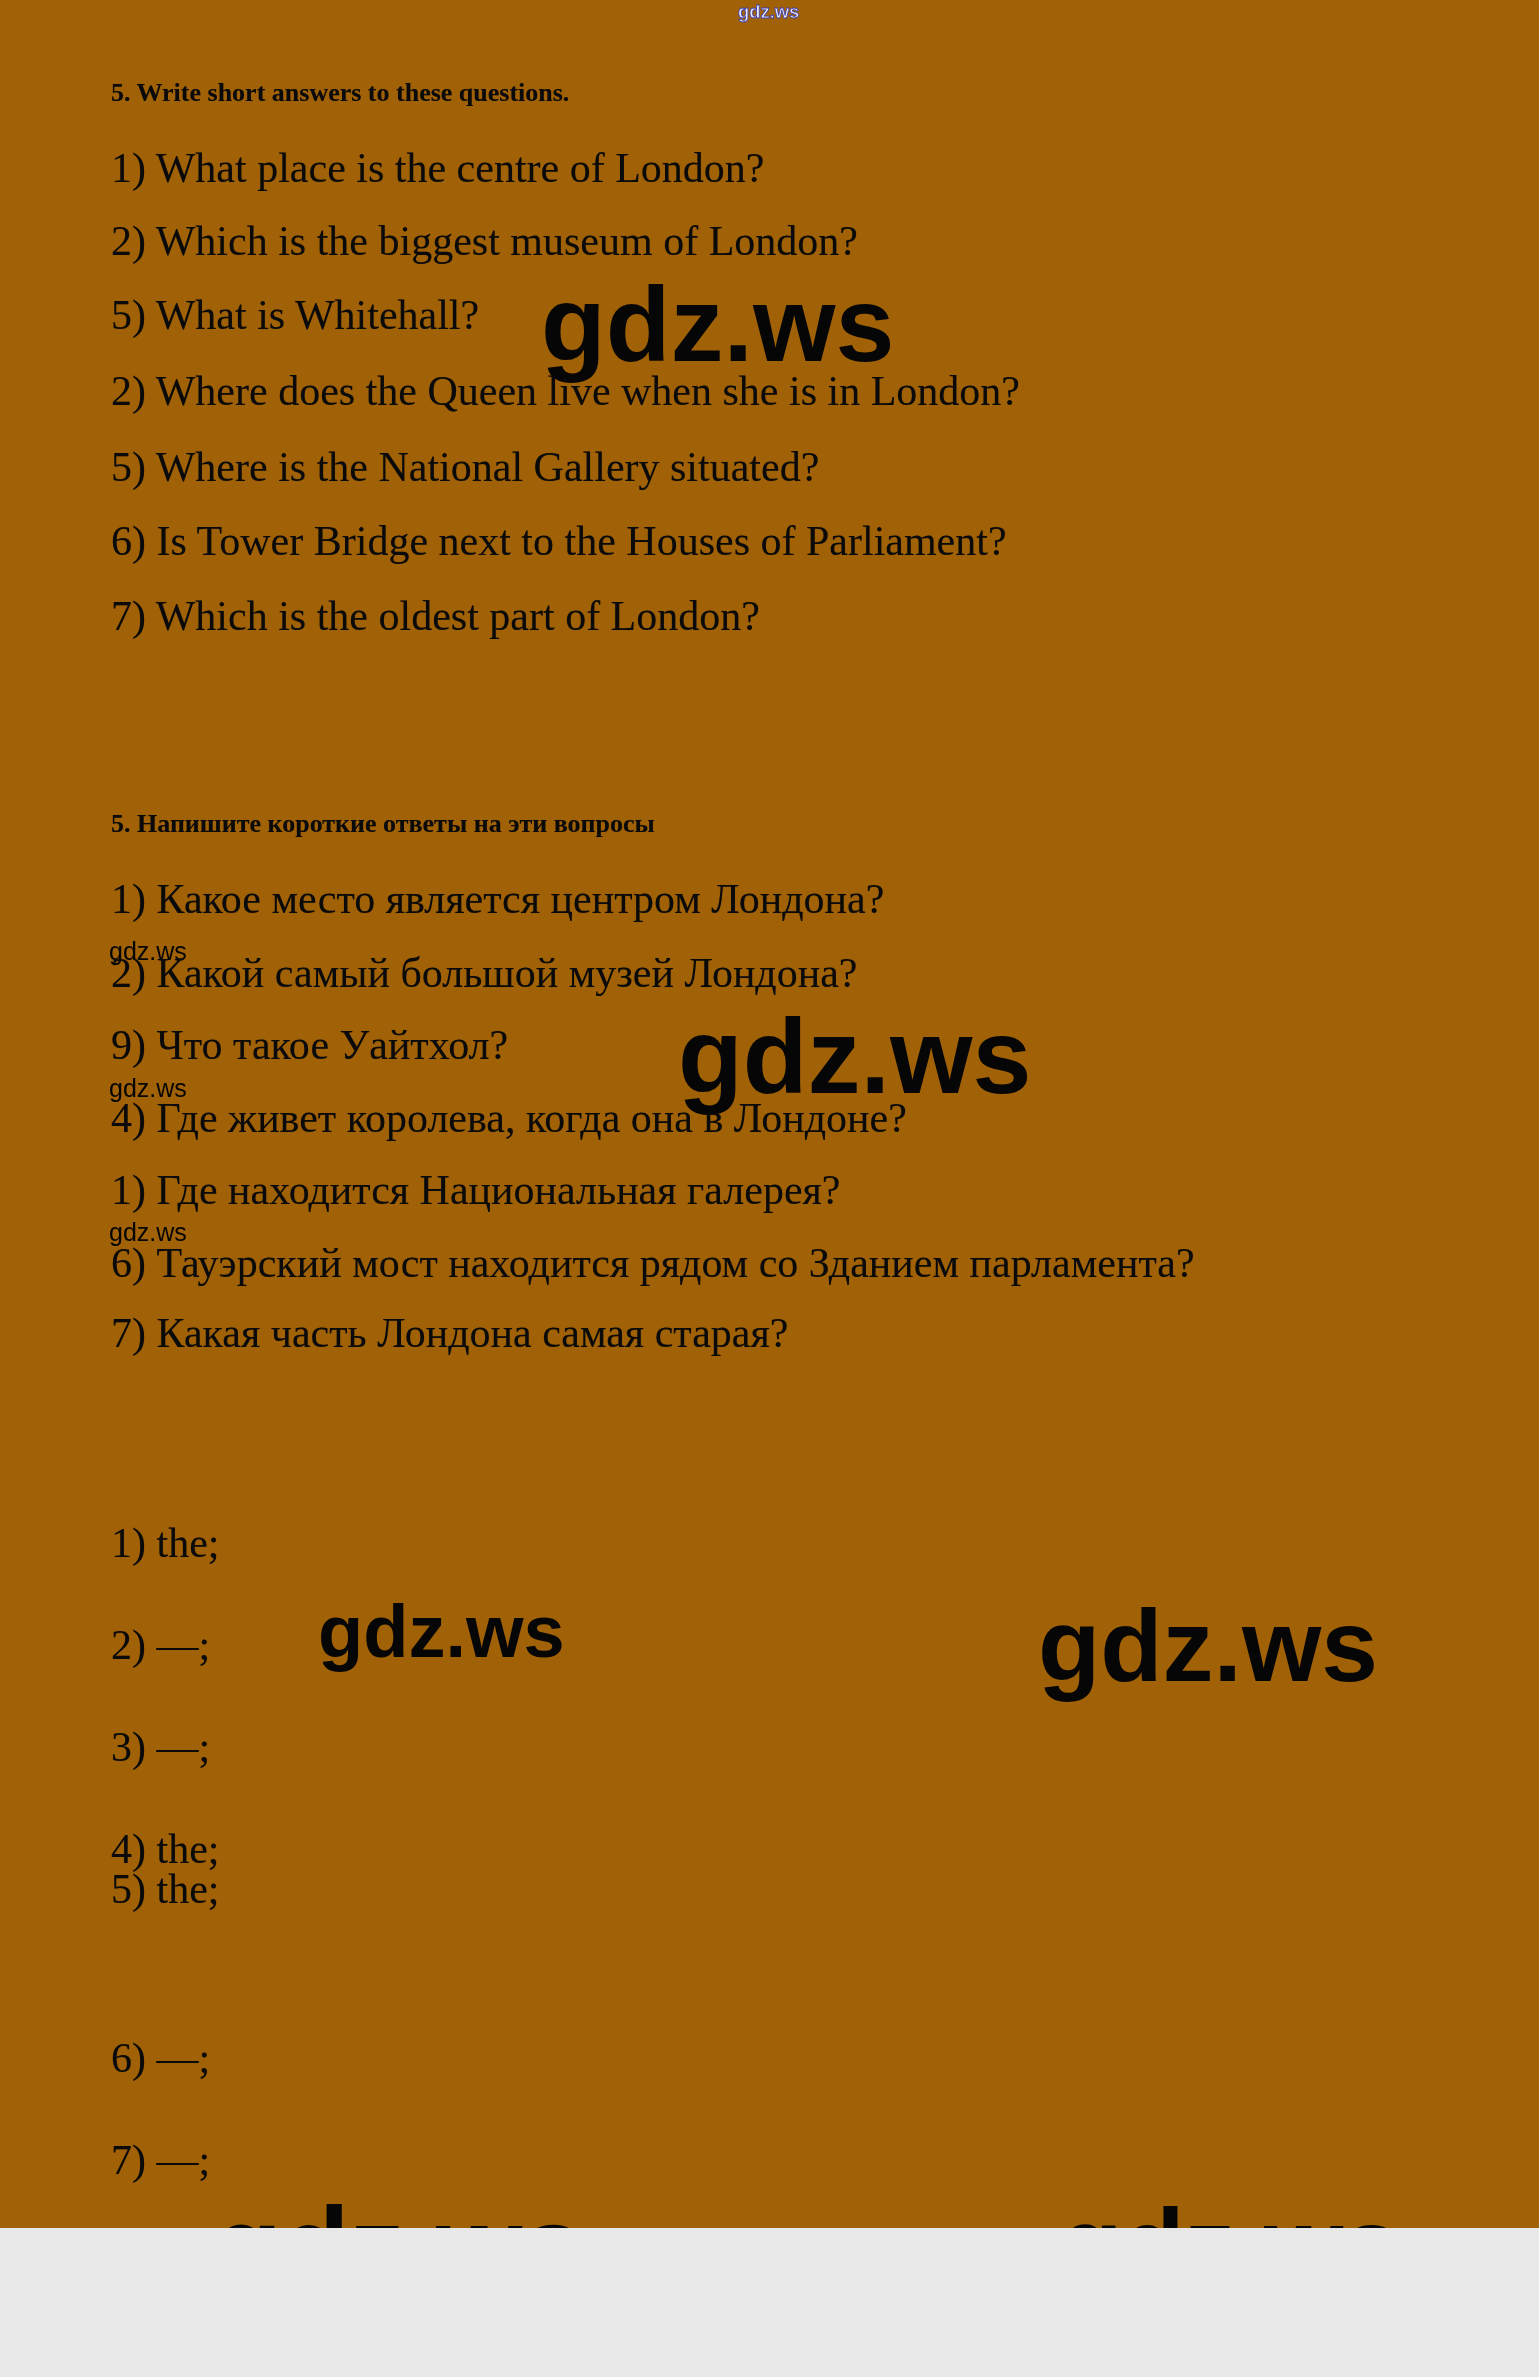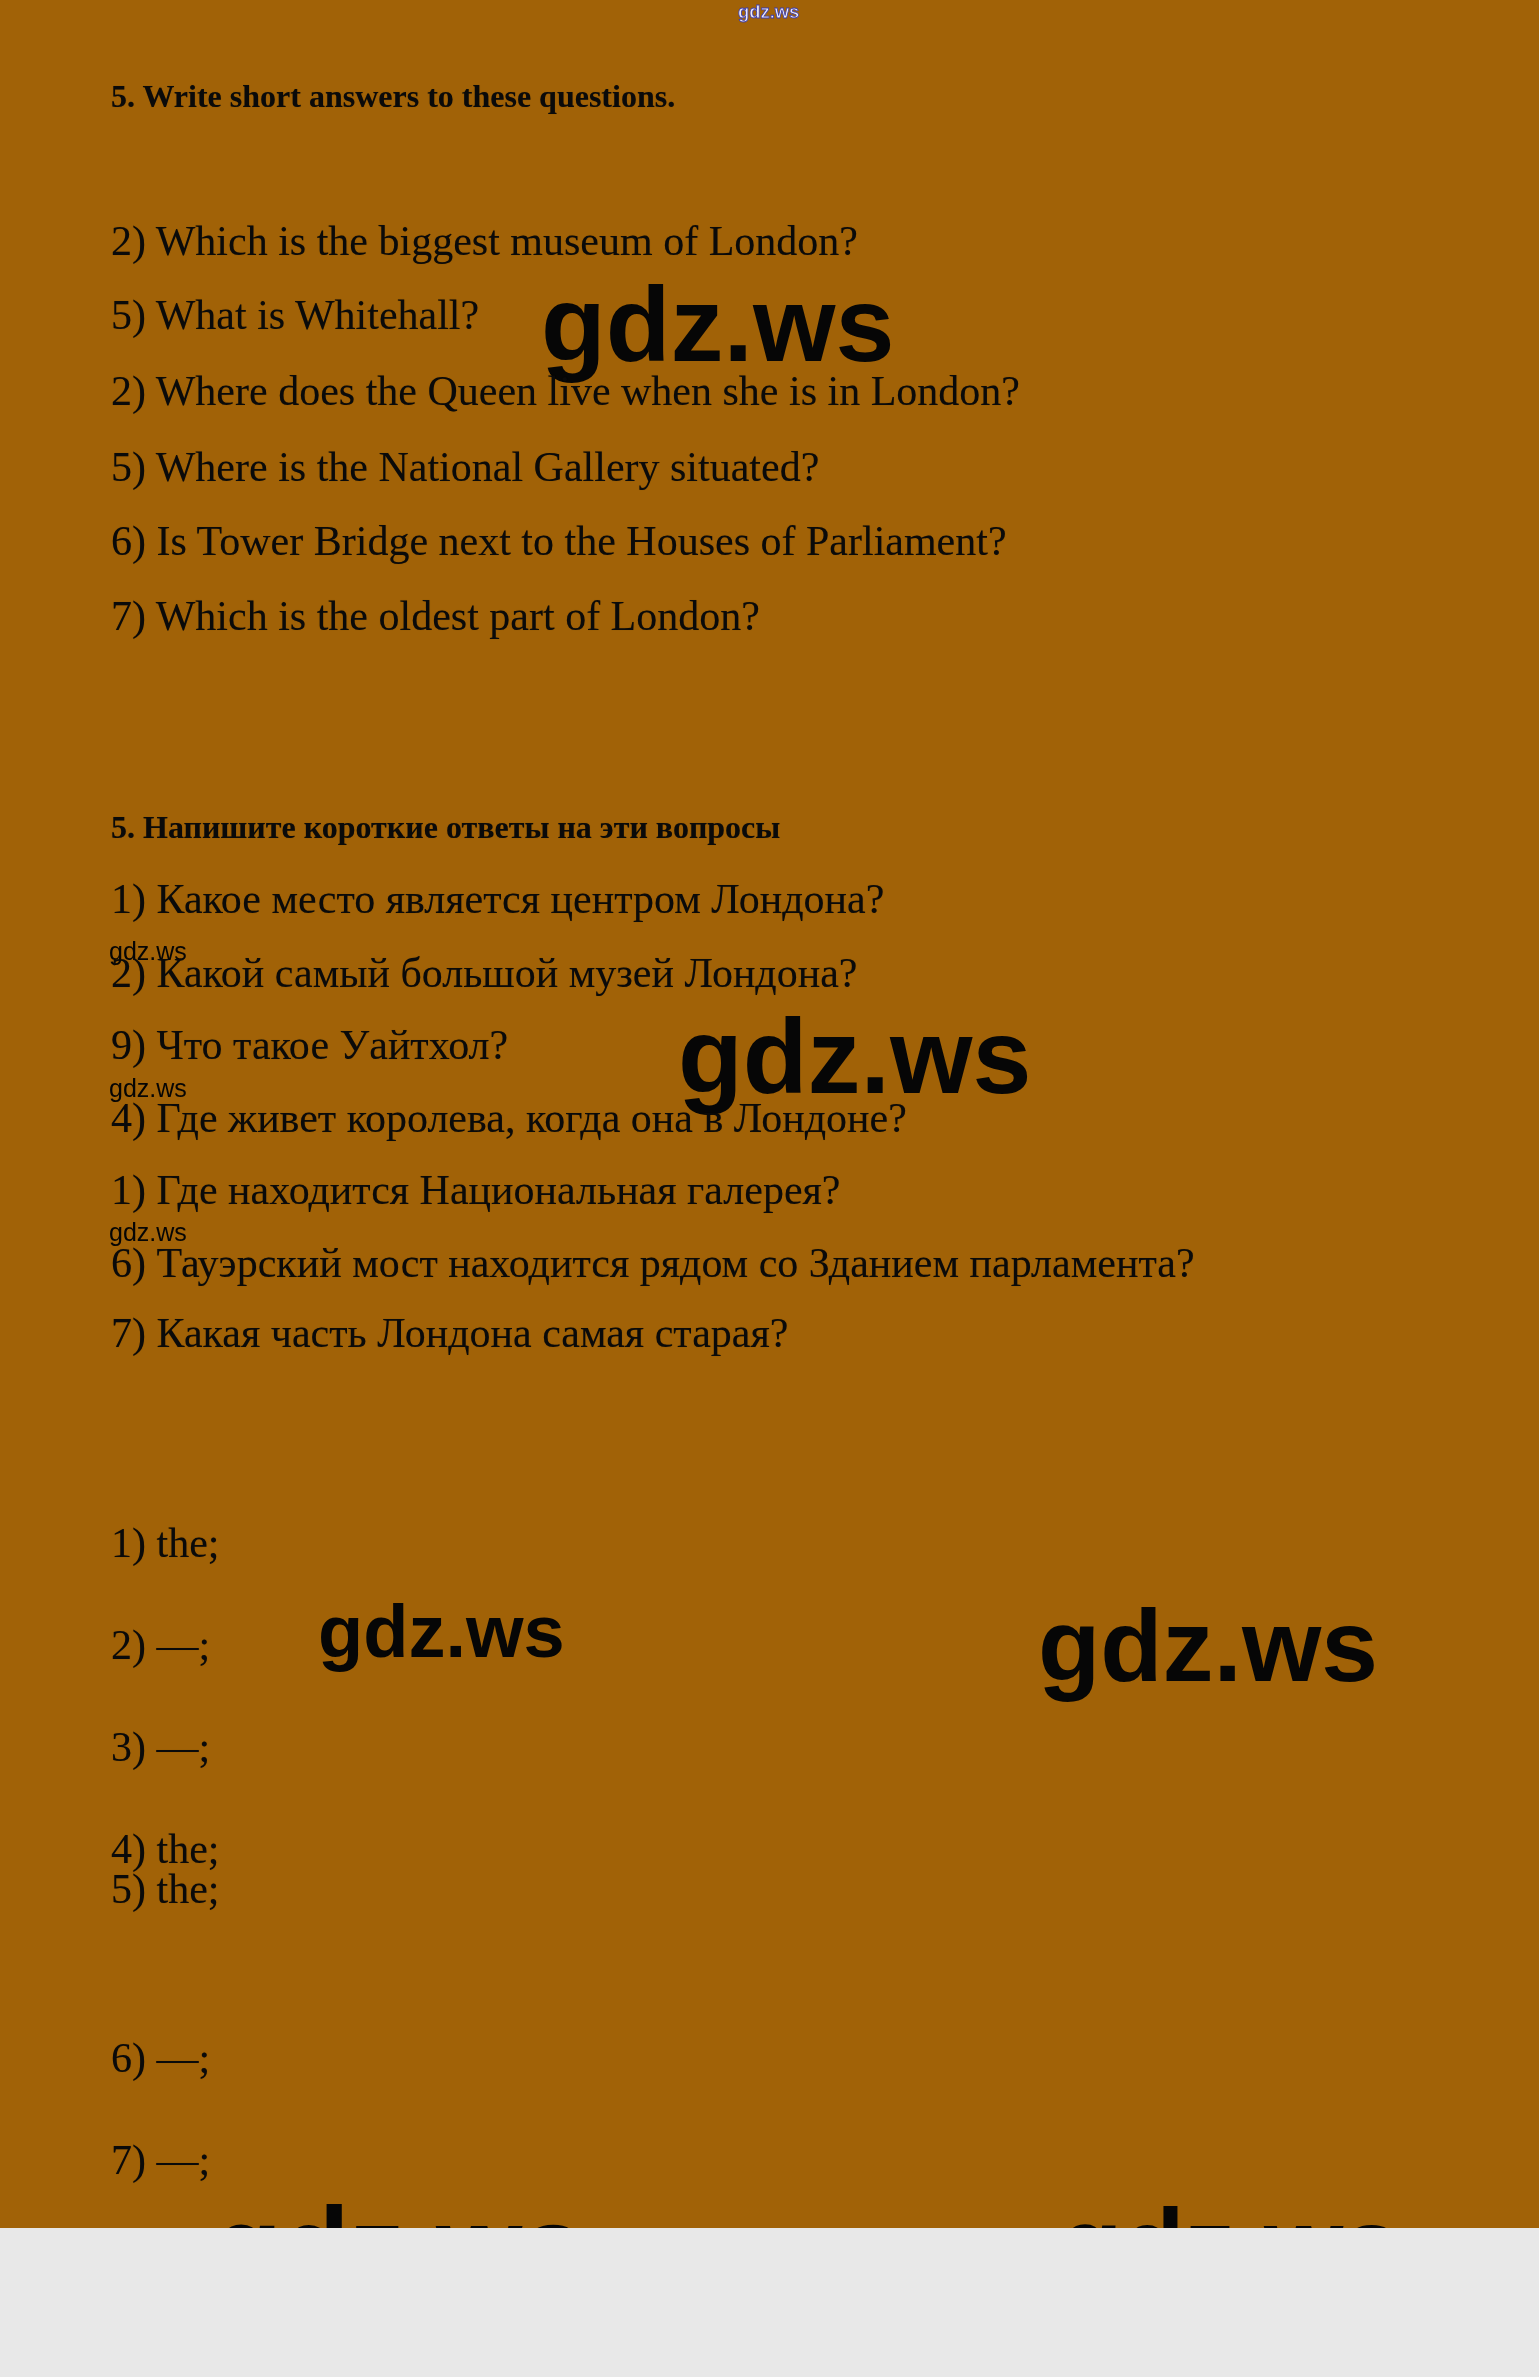--- a/index.html
+++ b/index.html
@@ -15,21 +15,21 @@
     position:absolute;
     left:111px;
     white-space:nowrap;
     font-size:42px;
     line-height:1;
     color:#0a0a0a;
     text-shadow:0 0 0.8px rgba(0,0,0,0.30);
   }
   .heading{
     font-weight:bold;
-    font-size:32px;
+    font-size:26px;
   }
   .wm{
     position:absolute;
     font-family:"Liberation Sans", sans-serif;
     font-weight:700;
     line-height:1;
     color:#060606;
     white-space:nowrap;
   }
   .wm-small{
@@ -47,20 +47,21 @@
   }
 </style>
 </head>
 <body>
 
 <div id="page">
 
   <div class="wm wm-top">gdz.ws</div>
 
   <div class="line heading" style="top:80px">5. Write short answers to these questions.</div>
+  <div class="line" style="top:147px">1) What place is the centre of London?</div>
   <div class="line" style="top:220px">2) Which is the biggest museum of London?</div>
   <div class="line" style="top:294px">5) What is Whitehall?</div>
   <div class="wm" style="left:541px;top:271px;font-size:106px">gdz.ws</div>
   <div class="line" style="top:370px">2) Where does the Queen live when she is in London?</div>
   <div class="line" style="top:446px">5) Where is the National Gallery situated?</div>
   <div class="line" style="top:520px">6) Is Tower Bridge next to the Houses of Parliament?</div>
   <div class="line" style="top:595px">7) Which is the oldest part of London?</div>
 
   <div class="line heading" style="top:811px">5. Напишите короткие ответы на эти вопросы</div>
   <div class="line" style="top:878px">1) Какое место является центром Лондона?</div>

